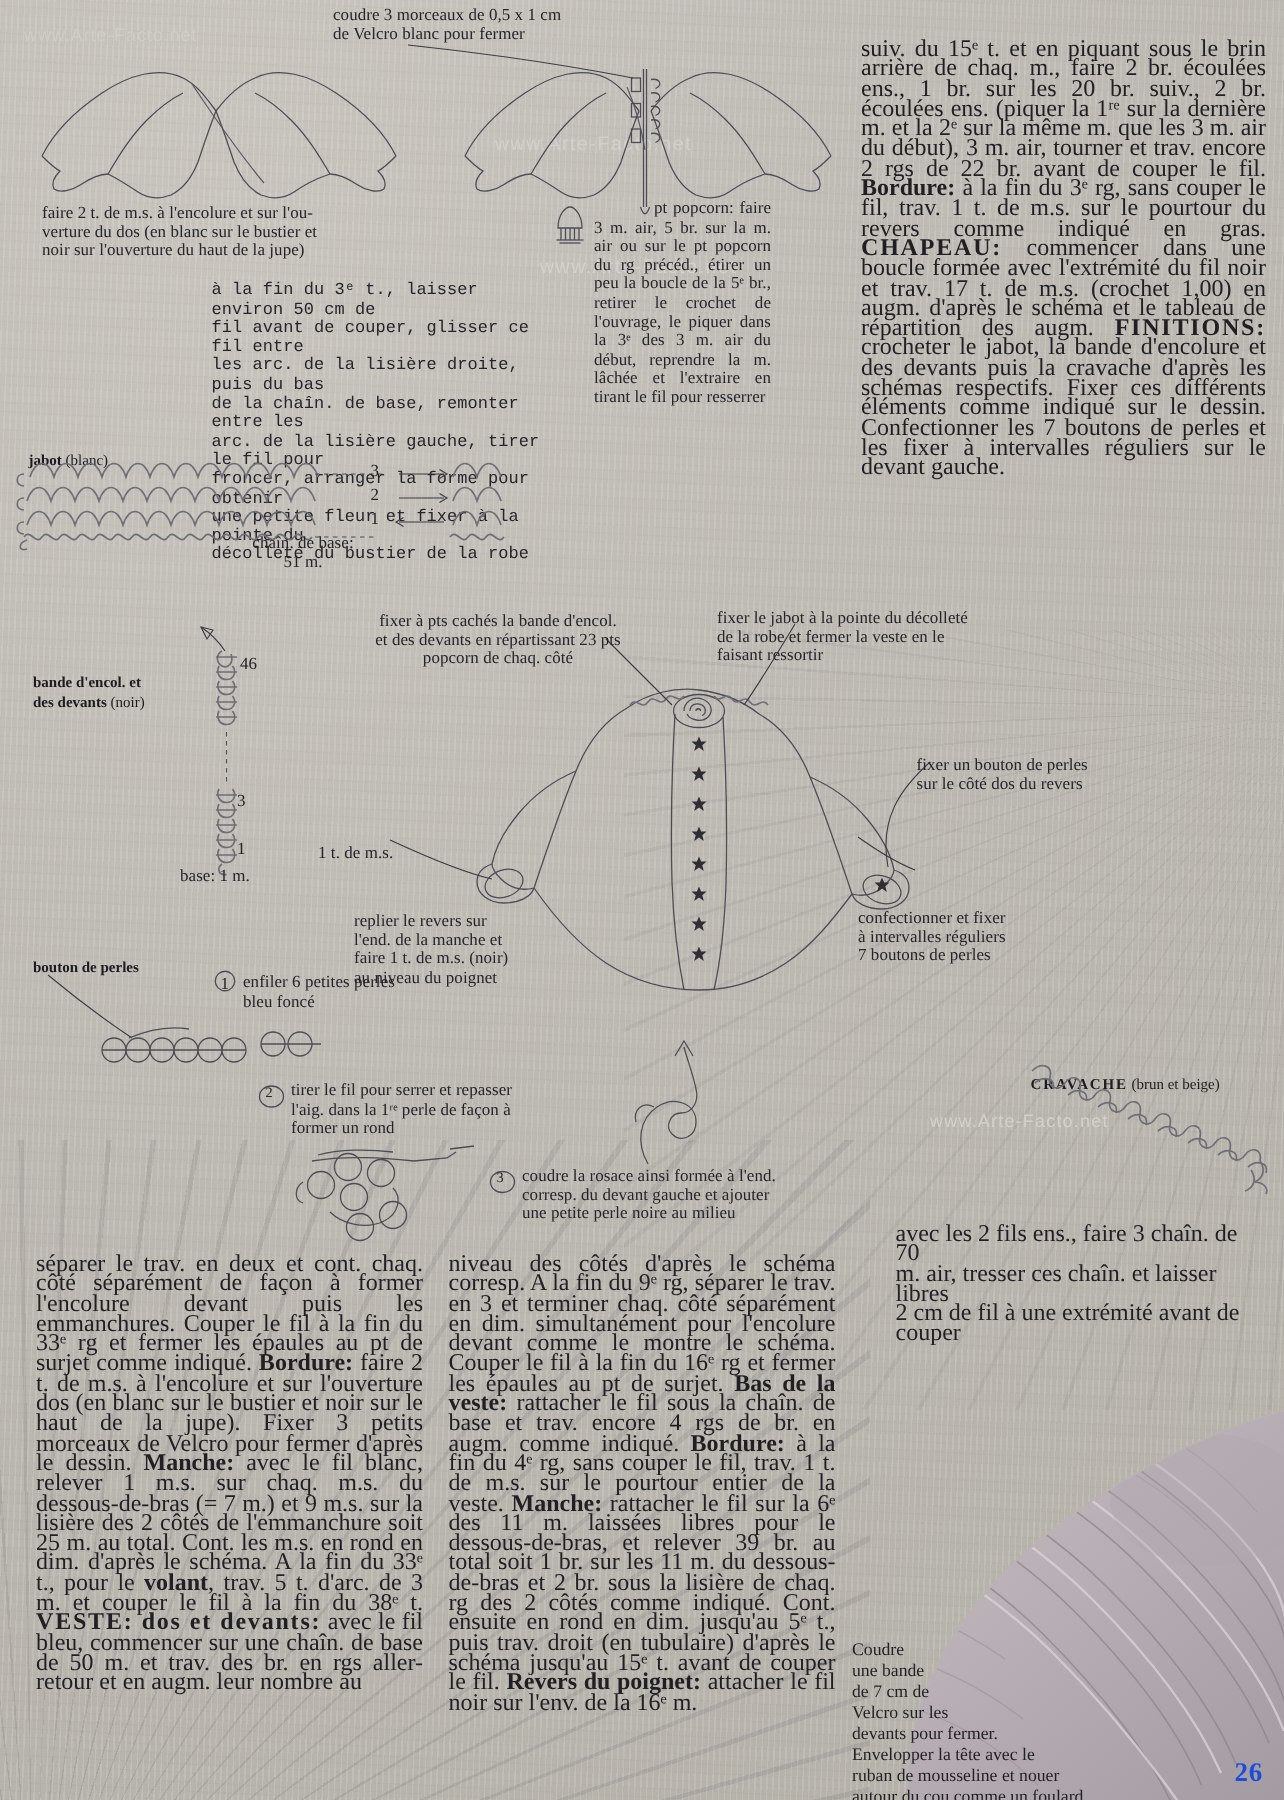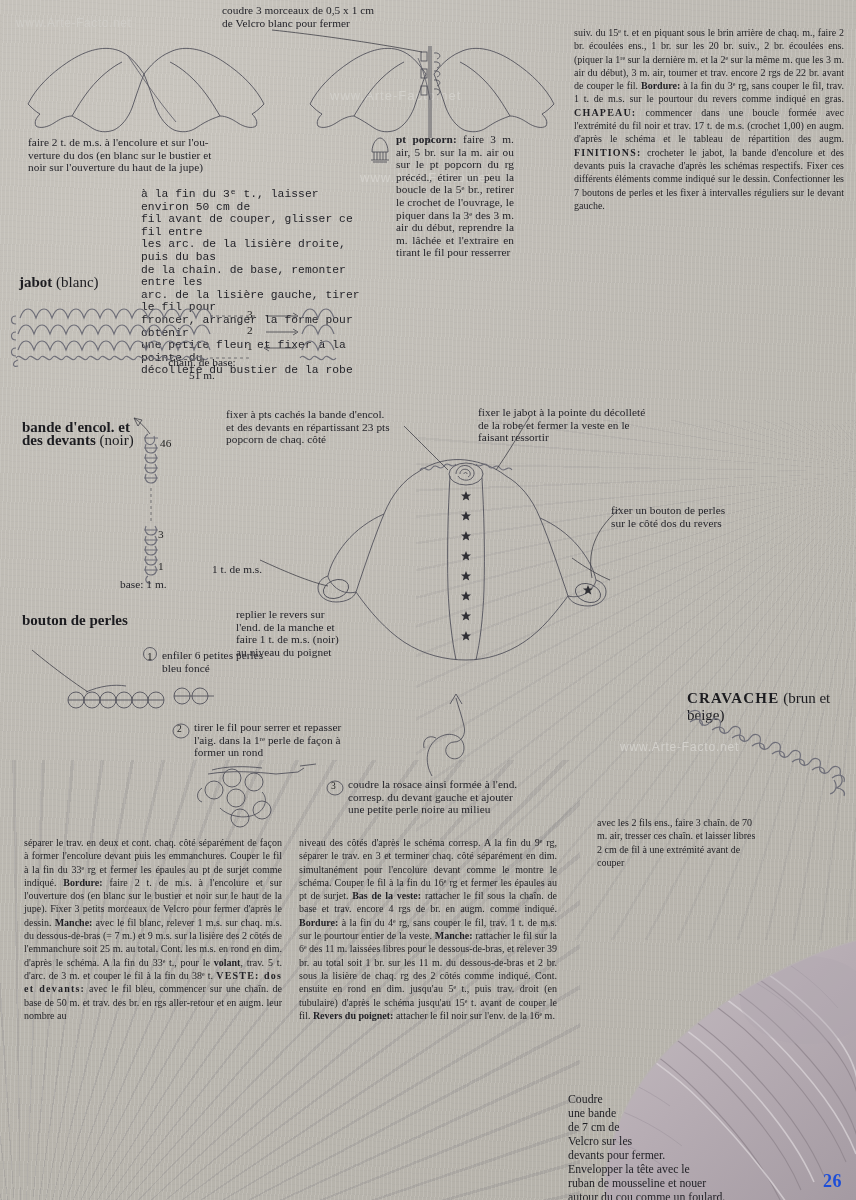--- a/index.html
+++ b/index.html
@@ -49,28 +49,28 @@
   
   .t{
     position:absolute;
     font-size:11.3px;
     line-height:12.6px;
     color:#24242a;
     text-align:justify;
     letter-spacing:.05px;
   }
   .t.nj{text-align:left;}
-  .cap{font-weight:bold;}
-  .lbl{position:absolute;font-weight:bold;font-size:15px;color:#1c1c20;}
+  .cap{font-weight:normal;margin-left:40px;}
+  .lbl{position:absolute;font-weight:bold;font-size:10px;color:#1c1c20;margin-top:28px;}
   .lblsm{position:absolute;font-size:11.3px;color:#222;}
   .spaced{letter-spacing:1.2px;font-weight:bold;}
 
   .colbody{
     position:absolute;
-    font-size:10px;
+    font-size:16px;
     line-height:13.3px;
     text-align:justify;
     color:#1f1f24;
     hyphens:manual;
   }
   .colbody b{font-weight:bold;}
 
   .pageno{
     position:absolute;right:14px;bottom:8px;
     font-size:18px;font-weight:bold;color:#1d4ed8;
@@ -359,33 +359,36 @@
         </g>
       </g>
 
     <path class="lead" d="M104 -4 C120 12 136 28 148 40"></path>
     <path class="lead" d="M230 -14 C218 6 206 26 196 40"></path>
     <path class="lead" d="M320 78 C300 96 286 116 292 148"></path>
     <path class="lead" d="M272 128 C286 138 300 146 310 150"></path>
     <path class="lead" d="M-40 130 C-14 142 10 152 28 156"></path>
   </svg>
 
-  <div class="t nj" style="left:226px;top:408px;width:212px;white-space:pre-line;">fixer à pts cachés la bande d'encol.
+  <div class="t nj" style="left:226px;top:408px;width:212px;white-space:pre-line;text-align:center;">fixer à pts cachés la bande d'encol.
 et des devants en répartissant 23 pts
 popcorn de chaq. côté</div>
   <div class="t nj" style="left:611px;top:504px;width:180px;white-space:pre-line;">fixer un bouton de perles
 sur le côté dos du revers</div>
   <div class="t nj" style="left:478px;top:406px;width:210px;white-space:pre-line;">fixer le jabot à la pointe du décolleté
 de la robe et fermer la veste en le
 faisant ressortir</div>
   <div class="t nj" style="left:212px;top:563px;width:90px;">1 t. de m.s.</div>
   <div class="t" style="left:236px;top:608px;width:136px;white-space:pre-line;">replier  le  revers  sur
 l'end. de la manche et
 faire 1 t. de m.s. (noir)
 au niveau du poignet</div>
+  <div class="t nj" style="left:572px;top:606px;width:170px;white-space:pre-line;">confectionner et fixer
+à intervalles réguliers
+7 boutons de perles</div>
 
   
   <div class="lbl" style="left:22px;top:612px;">bouton de perles</div>
 
   
   <svg style="position:absolute;left:30px;top:646px;" width="190" height="64" viewBox="0 0 190 64">
     <path class="lead" d="M2 4 C26 24 46 38 58 46"></path>
 
     <g class="ln">
       <path d="M56 46 C70 40 84 38 96 40"></path>

